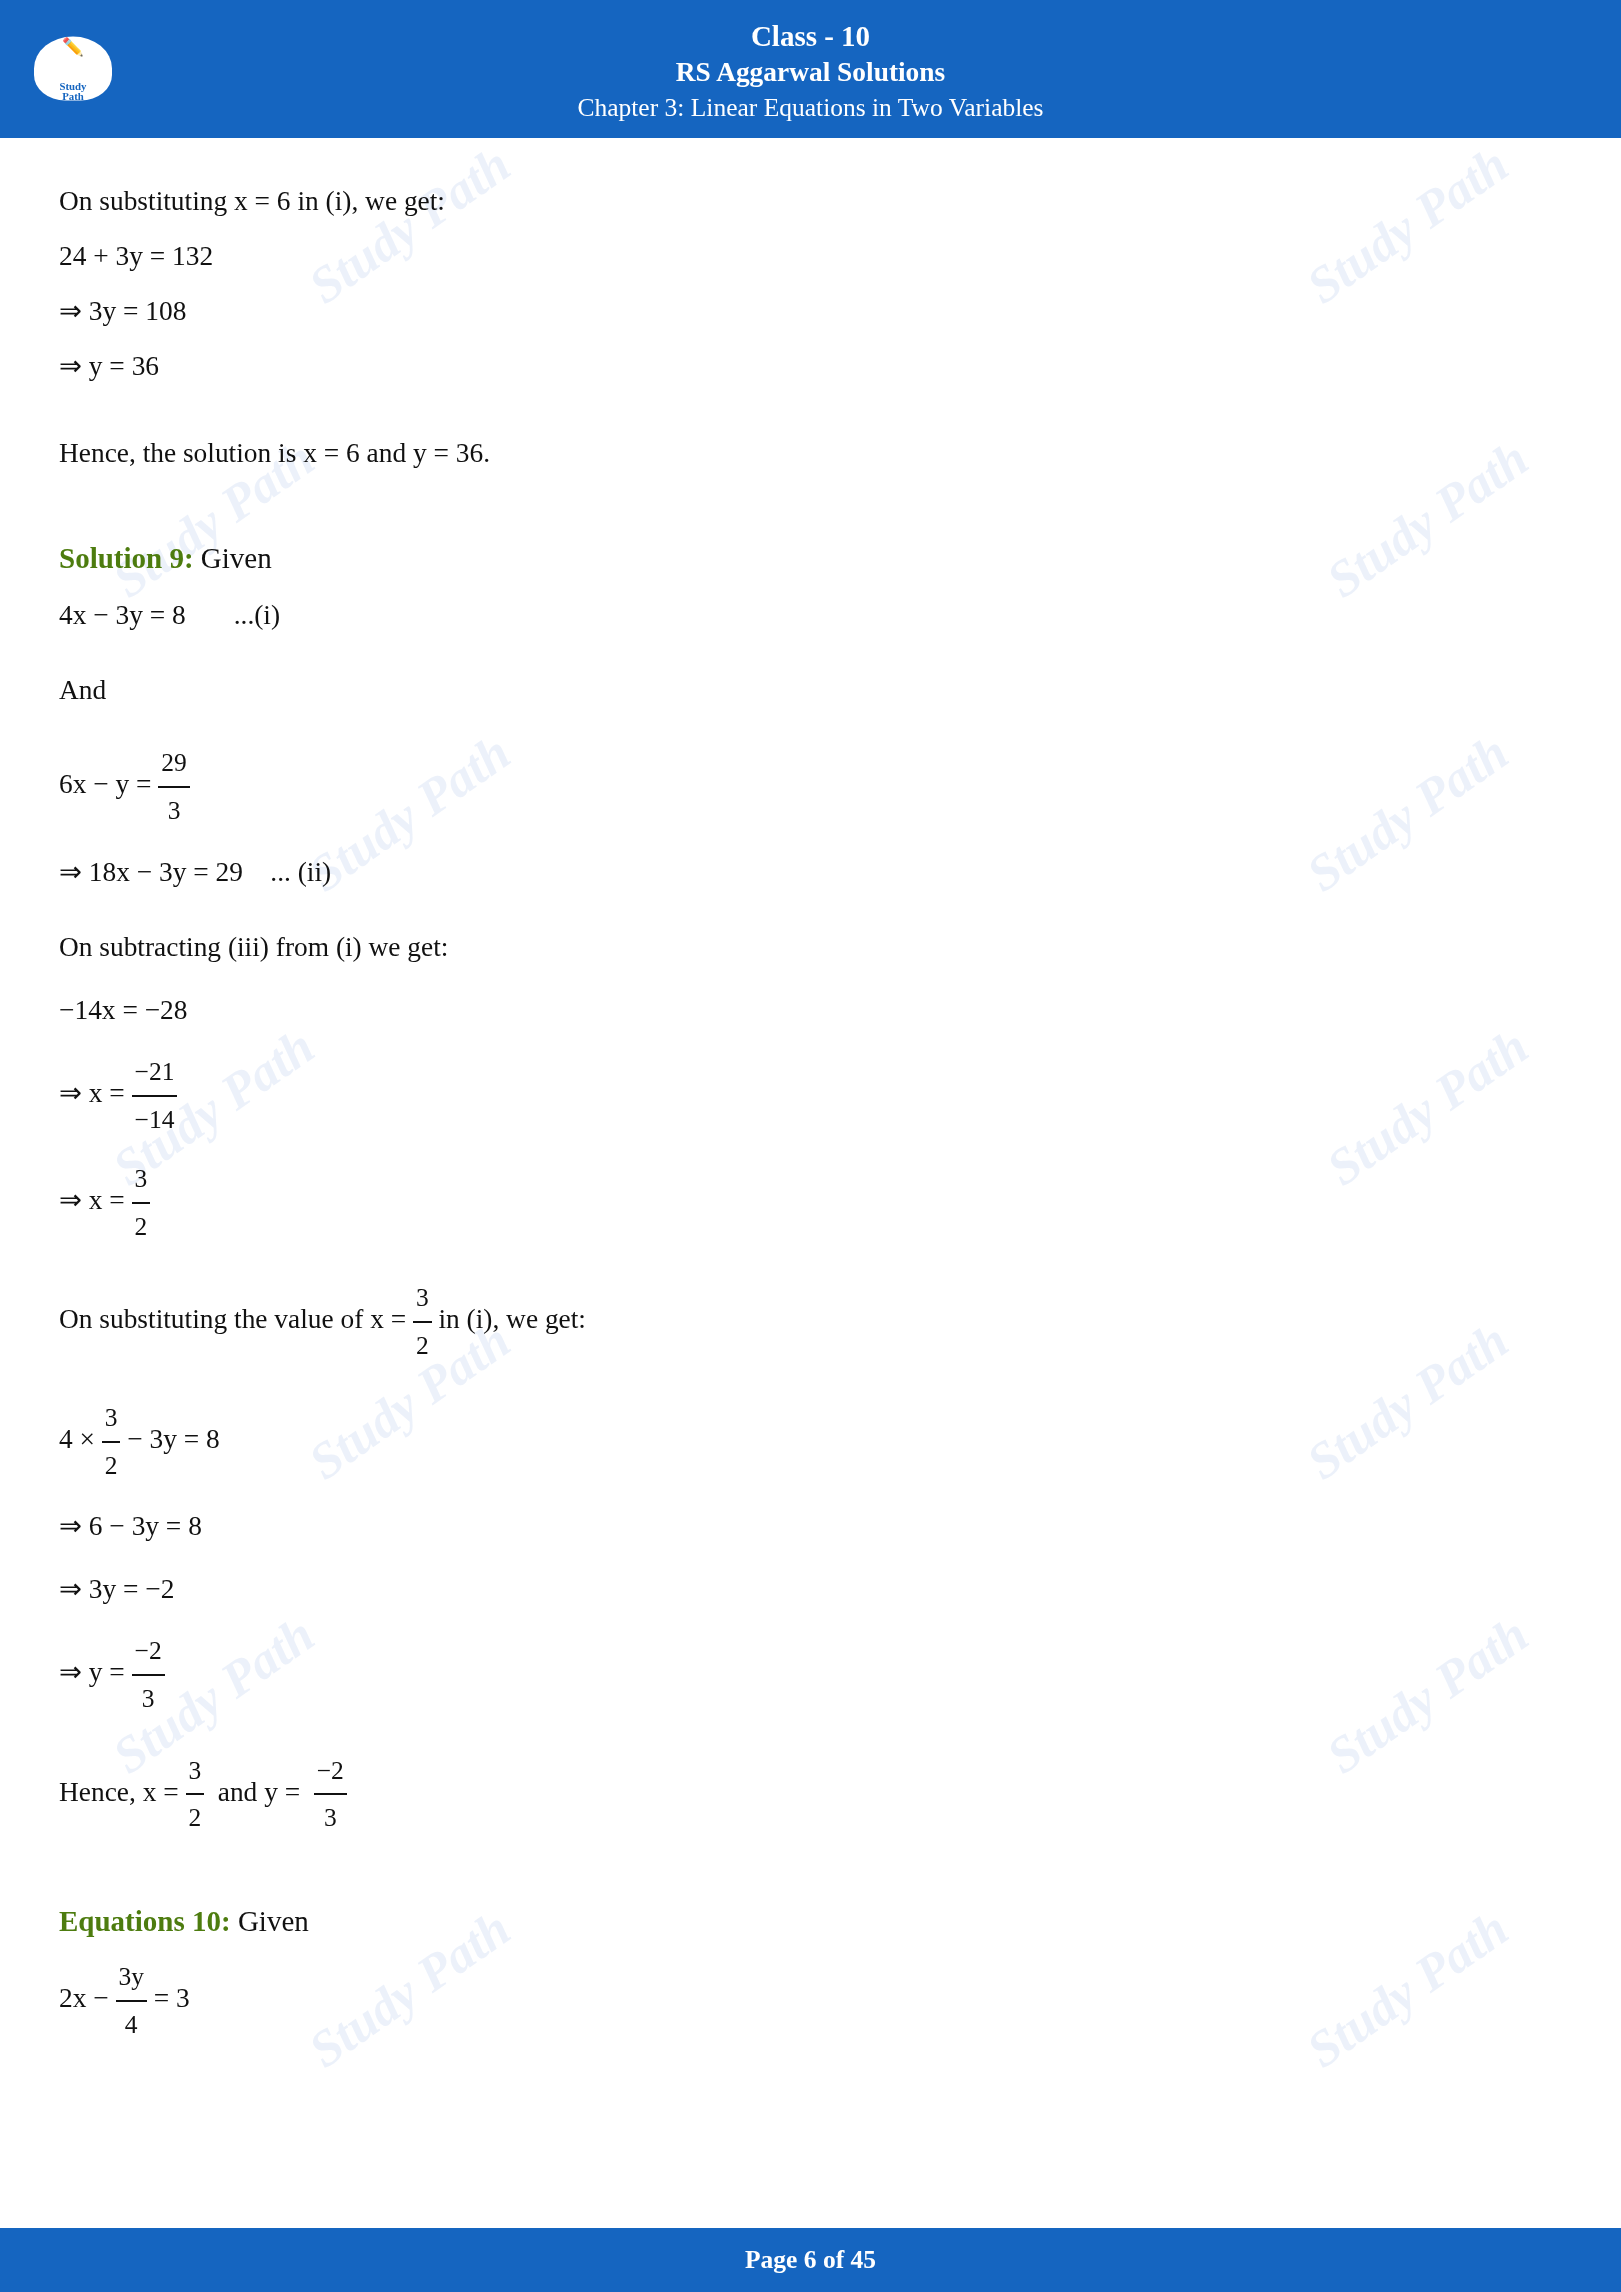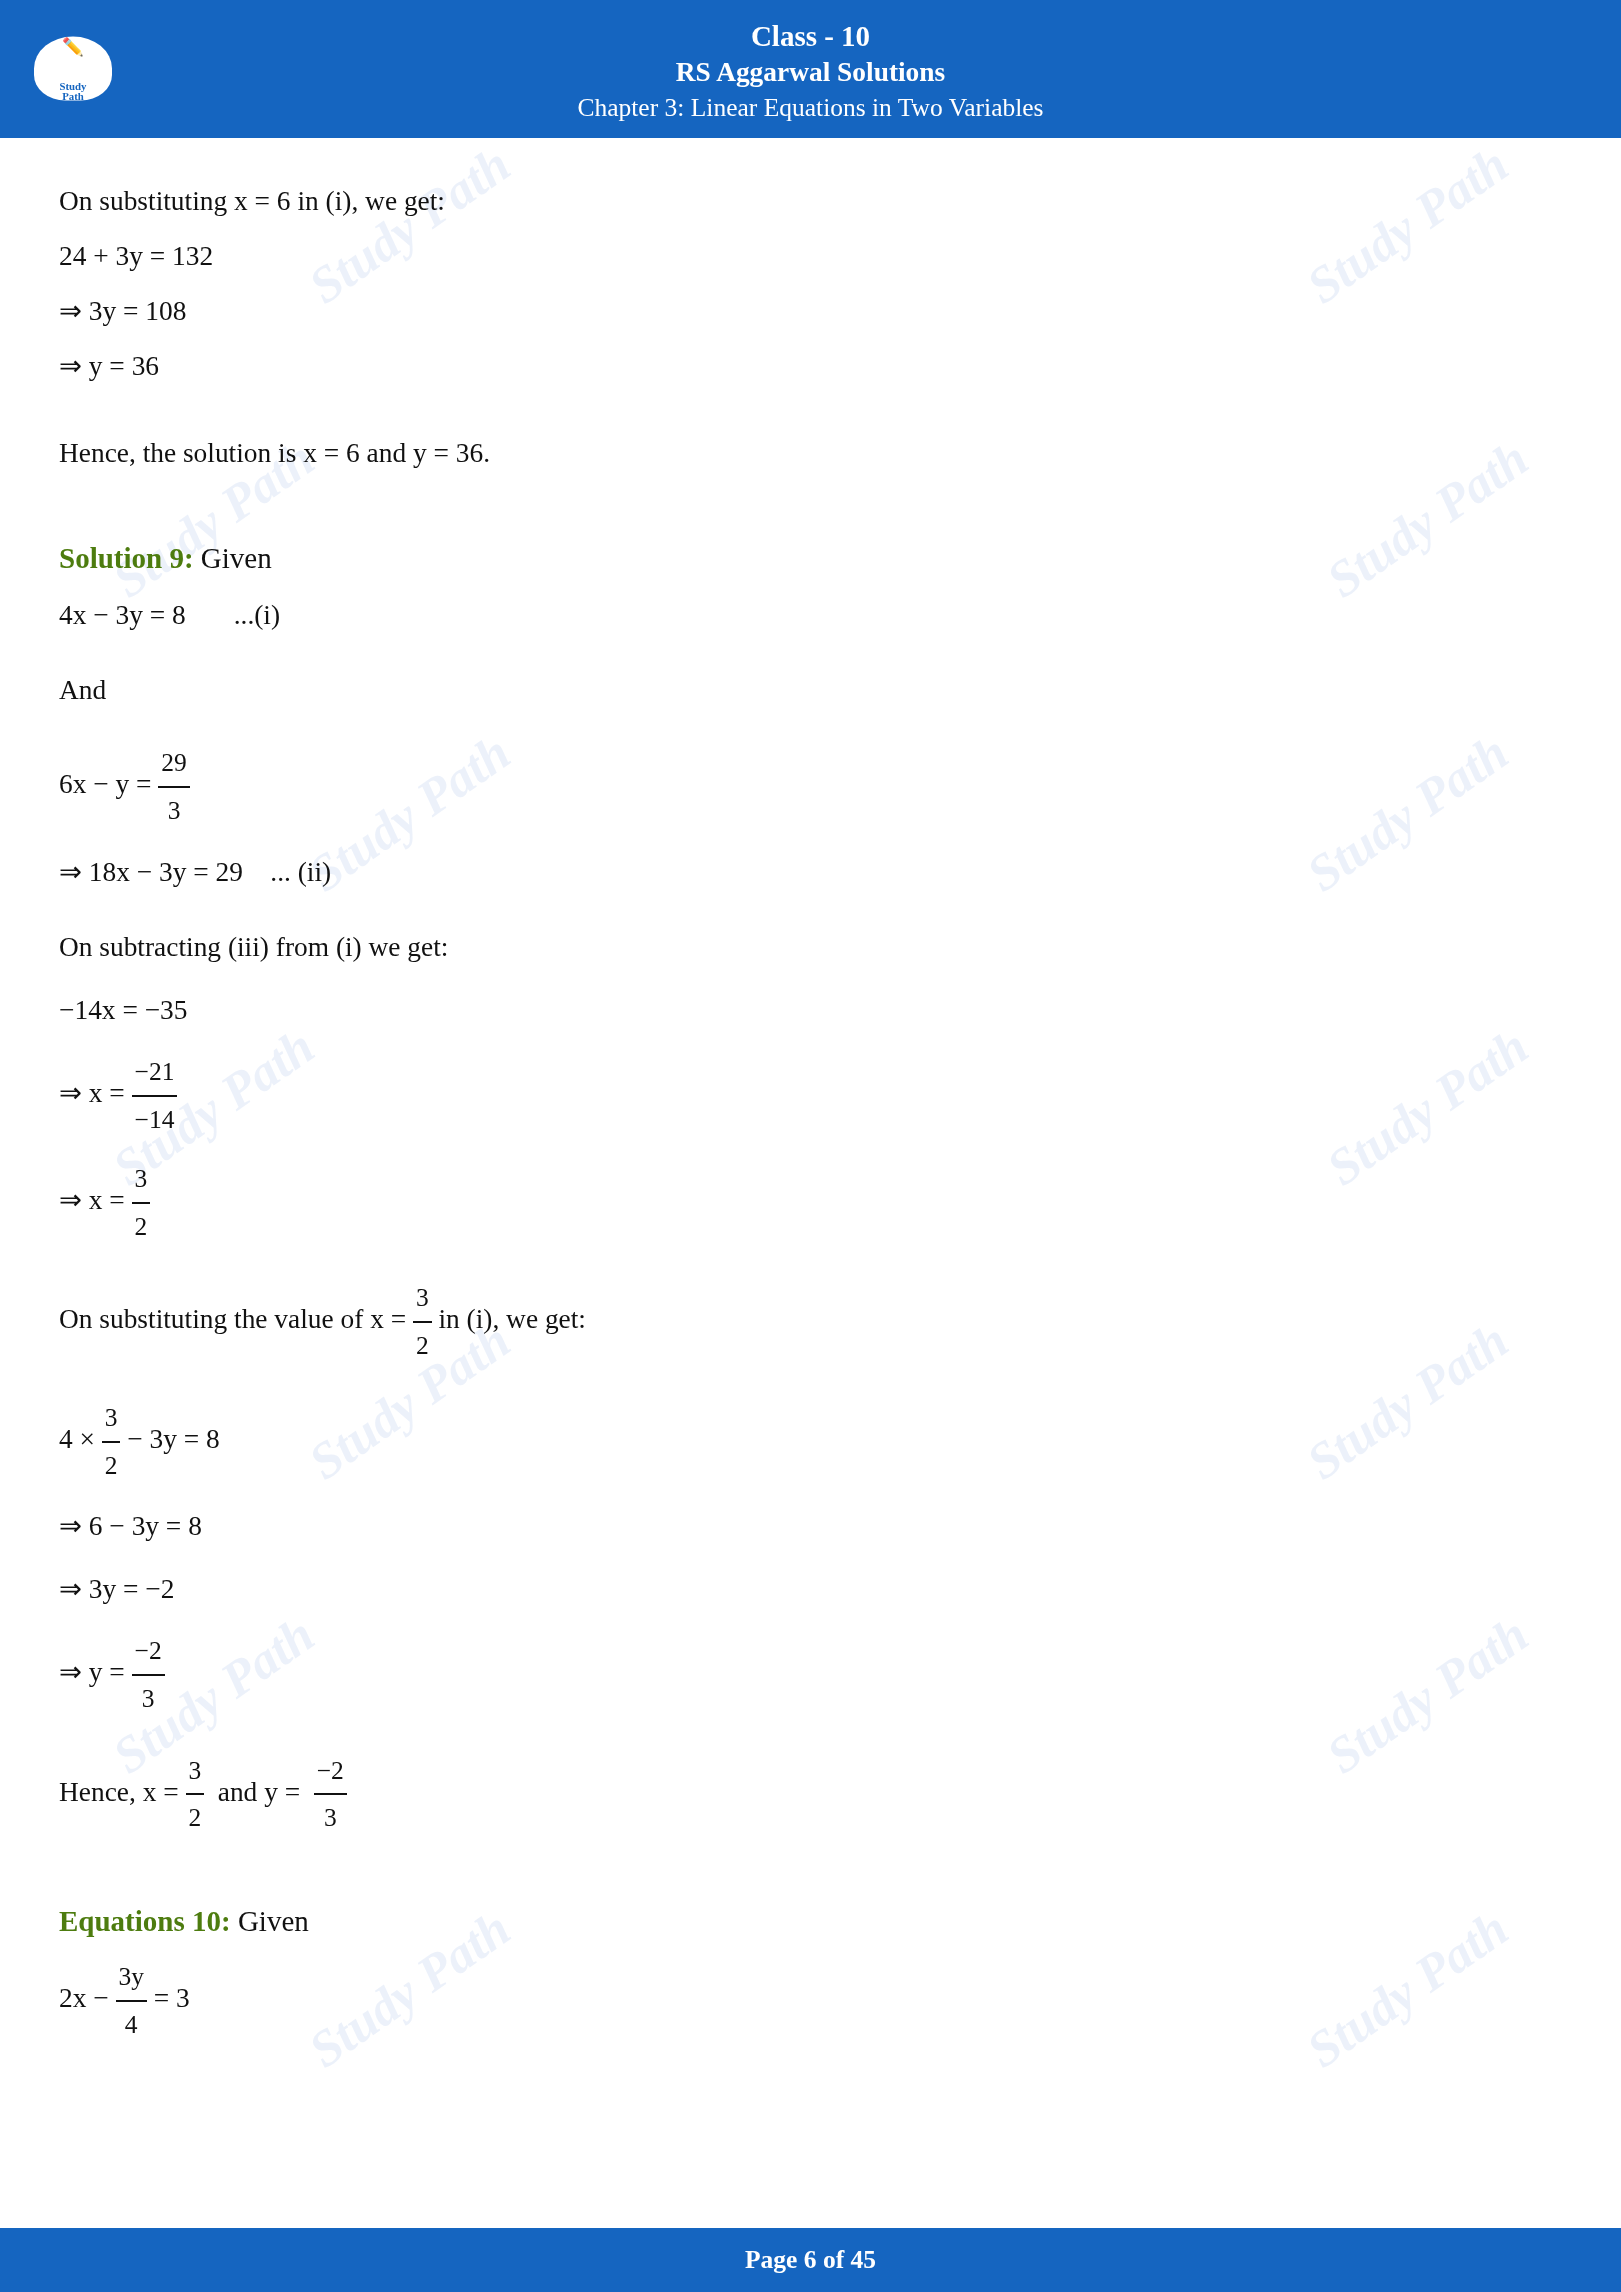--- a/index.html
+++ b/index.html
@@ -278,21 +278,21 @@
         <span>⇒ 18x − 3y = 29</span>
         &nbsp;&nbsp;&nbsp;<span>... (ii)</span>
       </div>
 
       <div class="paragraph-gap"></div>
 
       <div class="text-line">On subtracting (iii) from (i) we get:</div>
 
       <div class="small-gap"></div>
 
-      <div class="text-line">−14x = −35</div>
+      <div class="text-line">−14x = −28</div>
 
       <div class="small-gap"></div>
 
       <div class="text-line">
         <span>⇒ x =</span>
         <span class="inline-frac">
           <span class="num">−21</span>
           <span class="den">−14</span>
         </span>
       </div>

